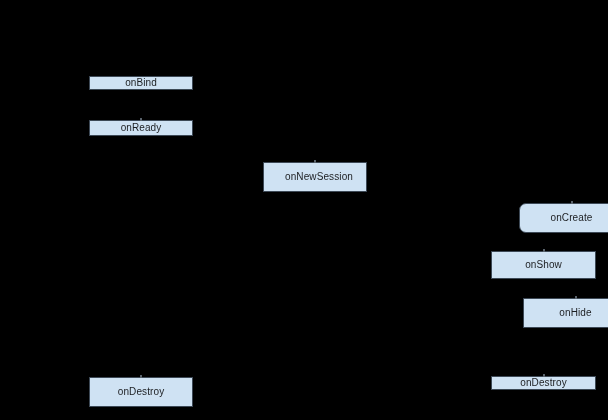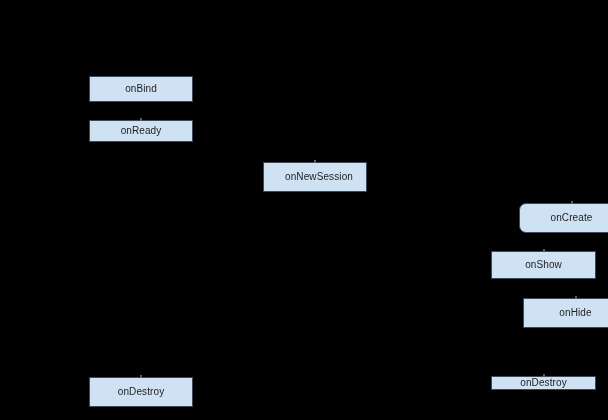--- a/index.html
+++ b/index.html
@@ -38,24 +38,24 @@
     width: 2px;
     height: 3px;
     margin-left: -1px;
     background: var(--tick, #59626b);
   }
 </style>
 </head>
 <body>
 
 <div class="stage">
-    <div class="node" style="left: 89px; top: 76px; width: 104px; height: 26px;">
+    <div class="node" style="left: 89px; top: 76px; width: 104px; height: 14px;">
       <span class="node-label">onBind</span>
     </div>
-    <div class="node" style="left: 89px; top: 120px; width: 104px; height: 22px;">
+    <div class="node" style="left: 89px; top: 120px; width: 104px; height: 16px;">
       <span class="arrow-tick"></span>
       <span class="node-label">onReady</span>
     </div>
     <div class="node" style="left: 263px; top: 162px; width: 104px; height: 30px; padding-left: 8px;">
       <span class="arrow-tick"></span>
       <span class="node-label">onNewSession</span>
     </div>
     <div class="node" style="left: 519px; top: 203px; width: 105px; height: 30px; border-radius: 7px;">
       <span class="arrow-tick"></span>
       <span class="node-label">onCreate</span>

